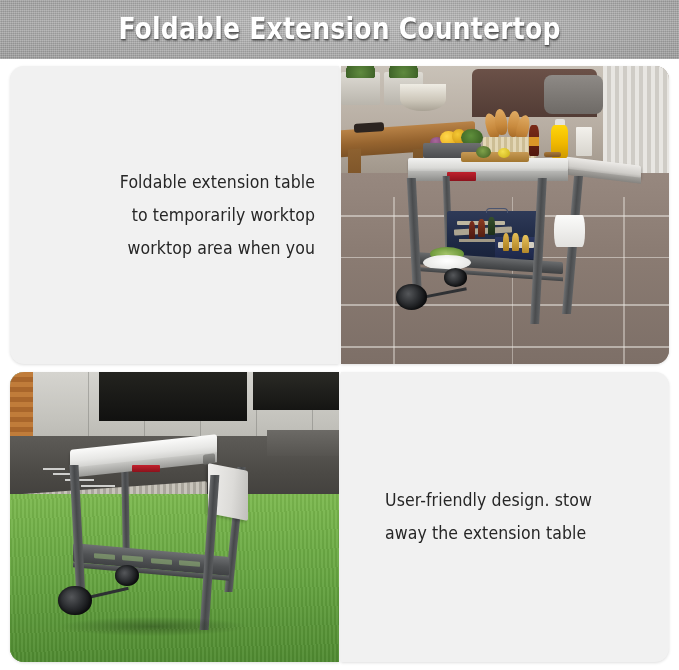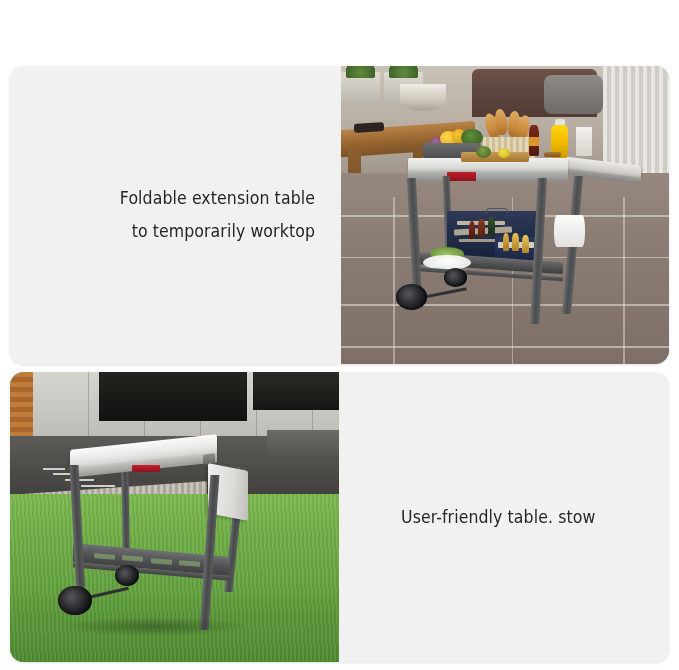--- a/index.html
+++ b/index.html
@@ -46,21 +46,21 @@
   }
   .card-text { background:#f1f1f1; }
   .card-photo { background:#8e8279; }
 
   .row-top .card-text  { left:0;   width:329px; border-radius:14px 0 0 14px; }
   .row-top .card-photo { left:331px; width:328px; border-radius:0 14px 14px 0; }
   .row-bottom .card-photo { left:0;   width:329px; border-radius:14px 0 0 14px; }
   .row-bottom .card-text  { left:331px; width:328px; border-radius:0 14px 14px 0; }
 
   .caption {
-    position:absolute; left:28px; right:24px; top:50%;
+    position:absolute; left:12px; right:24px; top:50%;
     transform:translateY(-50%);
     color:#262626; font-size:17.5px; line-height:33px;
     font-family:"DejaVu Sans Condensed","Liberation Sans Narrow","Liberation Sans",sans-serif;
     font-weight:400; letter-spacing:.1px;
   }
   .caption.right { text-align:right; }
   .caption.left  { text-align:left; padding-left:32px; }
   .caption .ln { display:block; white-space:nowrap; }
 
   
@@ -401,27 +401,32 @@
   .c2-shadow {
     position:absolute; left:2%; top:84%; width:78%; height:9%;
     background:radial-gradient(ellipse at 50% 50%, rgba(30,50,20,.42) 0%, rgba(30,50,20,0) 72%);
   }
 </style>
 </head>
 <body>
 
 <div class="page">
 
+  <div class="header">
+    <div class="noise"></div>
+    <div class="header-title">Foldable Extension Countertop</div>
+  </div>
 
   <div class="row row-top">
 
     <div class="card card-text">
       <div class="caption right">
         <span class="ln">Foldable extension table</span>
         <span class="ln">to temporarily worktop</span>
+        <span class="ln">worktop area when you</span>
       </div>
     </div>
 
     <div class="card card-photo">
       <div class="scene1">
 
         <div class="p1-wall"></div>
         <div class="p1-sofa"></div>
         <div class="p1-sofa2"></div>
         <div class="p1-curtain"></div>
@@ -552,18 +557,19 @@
           <div class="c2-axle"></div>
           <div class="c2-wheel w2"></div>
           <div class="c2-wheel w1"></div>
           <div class="c2-shadow"></div>
         </div>
       </div>
     </div>
 
     <div class="card card-text">
       <div class="caption left">
-        <span class="ln">User-friendly table. stow</span>
+        <span class="ln">User-friendly design. stow</span>
+        <span class="ln">away the extension table</span>
       </div>
     </div>
   </div>
 
 </div>
 
 </body></html>

